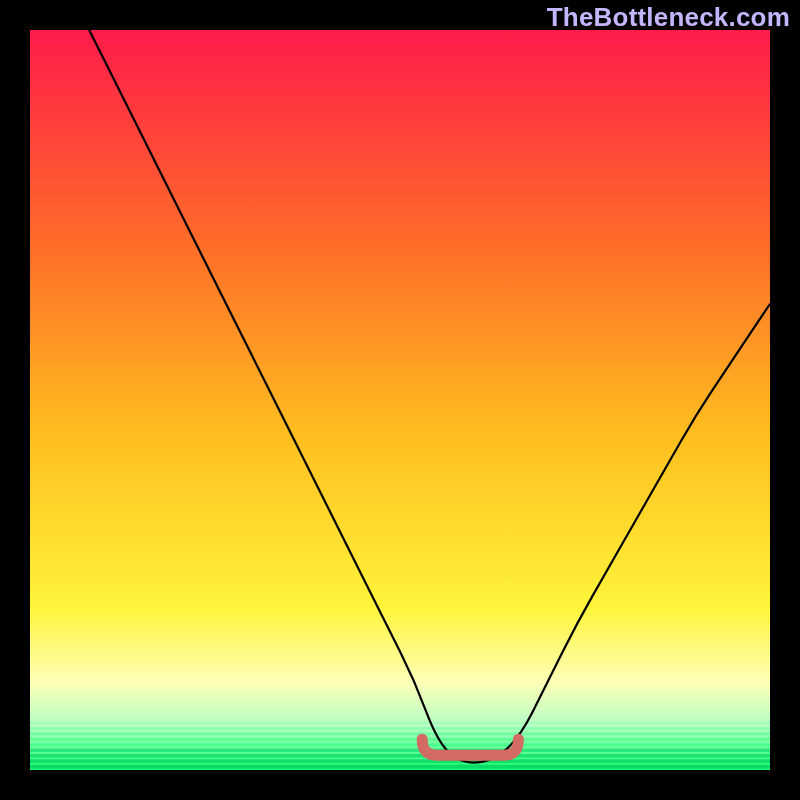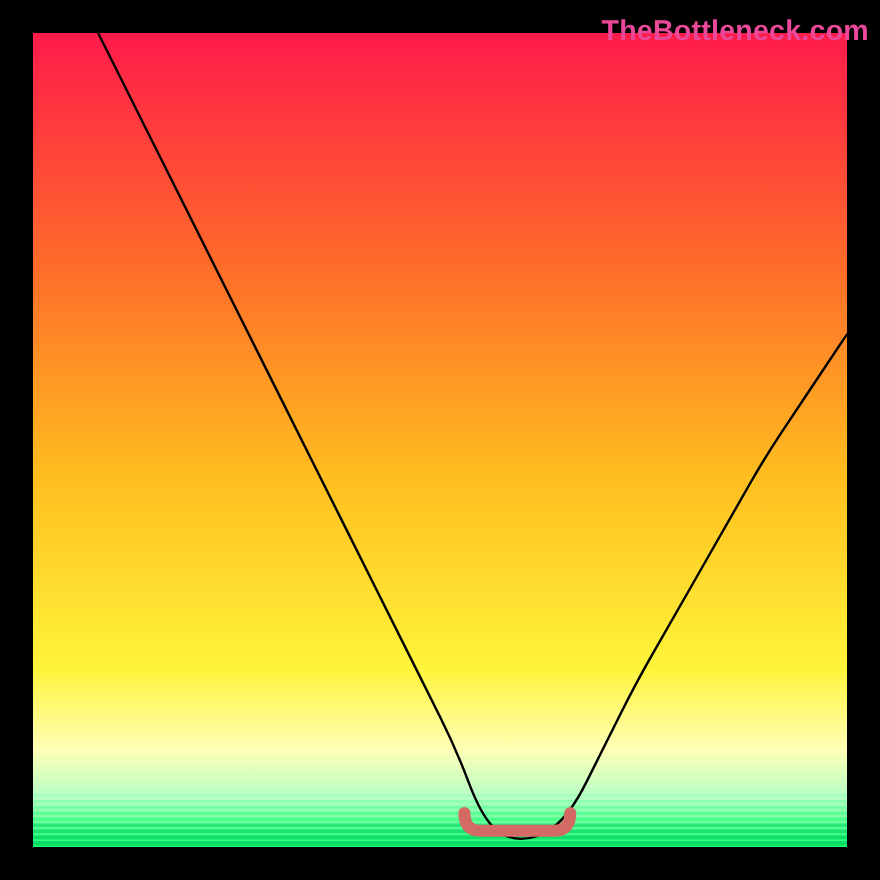--- a/index.html
+++ b/index.html
@@ -1,21 +1,21 @@
 <!DOCTYPE html>
 <html><head>
 <meta charset="utf-8">
 <style>
   * { margin: 0; padding: 0; box-sizing: border-box; }
   html, body { width: 800px; height: 800px; overflow: hidden; background: #fff; }
   .frame { position: relative; width: 800px; height: 800px; background: #000; }
   .attribution {
-    position: absolute; top: 12px; right: 10px;
+    position: absolute; top: 2px; right: 10px;
     font-family: Arial, Helvetica, sans-serif;
-    font-size: 26px; font-weight: 600; color: #ec4899;
+    font-size: 26px; font-weight: 600; color: #c4b5fd;
     letter-spacing: 0.2px;
     z-index: 5;
   }
   .plot-area {
     position: absolute;
     left: 30px; top: 30px;
     width: 740px; height: 740px;
     overflow: hidden;
   }
   .plot-area svg { display: block; width: 100%; height: 100%; }

